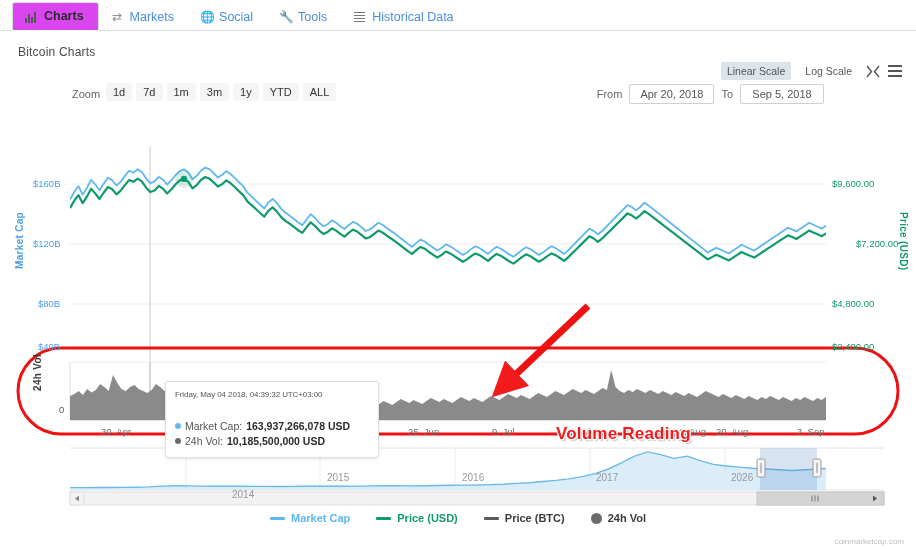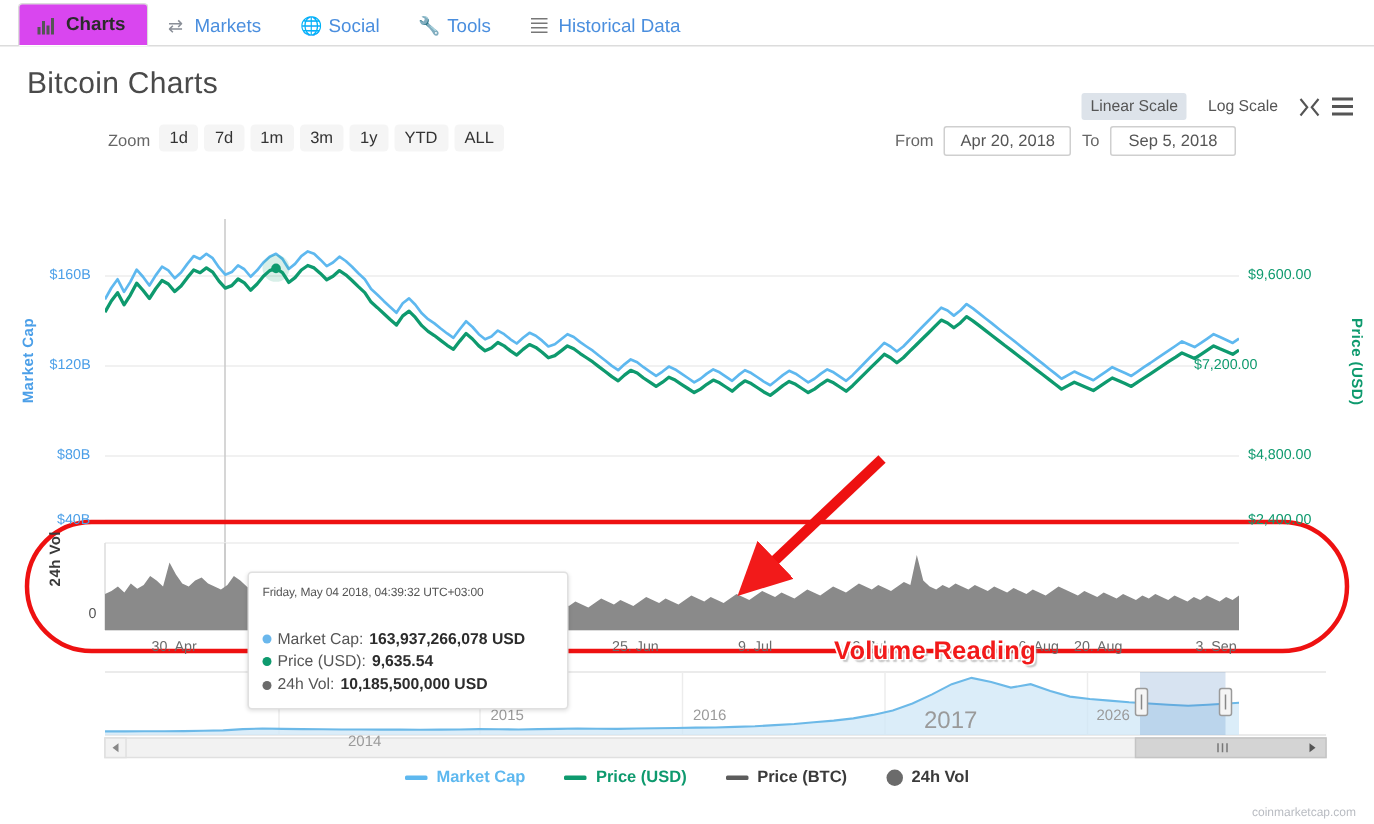--- a/index.html
+++ b/index.html
@@ -56,21 +56,21 @@
   .ic-doc i:nth-child(2){top:4px;}
   .ic-doc i:nth-child(3){top:7px;}
   .ic-doc i:nth-child(4){top:10px;}
 
   
   .titlerow{
     position:relative; height:44px;
     padding:14px 18px 0 18px;
   }
   .page-title{
-    font-size:20px; color:#4a4a4a; font-weight:normal;
+    font-size:12px; color:#4a4a4a; font-weight:normal;
     letter-spacing:.2px;
   }
   .ctrls{
     position:absolute; right:14px; top:62px;
     display:flex; align-items:center; gap:8px;
     font-size:10.5px; color:#555;padding-left:46px;
   }
   .scalebtn{ padding:3px 6px; border-radius:2px; }
   .scalebtn.sel{ background:#dde3ea; }
   .ic-expand, .ic-hamb{ width:14px; height:13px; position:relative; }
@@ -321,54 +321,49 @@
   <div class="axis-title at-price">Price (USD)</div>
   <div class="axis-title at-vol">24h Vol</div>
 
   <div class="ylab mc" style="left:33px;  top:42px;">$160B</div>
   <div class="ylab mc" style="left:33px;  top:102px;">$120B</div>
   <div class="ylab mc" style="left:38px;  top:162px;">$80B</div>
   <div class="ylab mc" style="left:38px;  top:205px;">$40B</div>
   <div class="ylab" style="left:59px; top:268px; color:#555;">0</div>
 
   <div class="ylab pr" style="left:832px; top:42px;">$9,600.00</div>
-  <div class="ylab pr" style="left:796px; top:102px;">$7,200.00</div>
+  <div class="ylab pr" style="left:856px; top:102px;">$7,200.00</div>
   <div class="ylab pr" style="left:832px; top:162px;">$4,800.00</div>
   <div class="ylab pr" style="left:832px; top:205px;">$2,400.00</div>
 
   <div class="xlab" style="left:101px; top:290px;">30. Apr</div>
   <div class="xlab" style="left:177px; top:290px;">14. May</div>
   <div class="xlab" style="left:254px; top:290px;">28. May</div>
   <div class="xlab" style="left:332px; top:290px;">11. Jun</div>
   <div class="xlab" style="left:408px; top:290px;">25. Jun</div>
   <div class="xlab" style="left:492px; top:290px;">9. Jul</div>
   <div class="xlab" style="left:563px; top:290px;">23. Jul</div>
   <div class="xlab" style="left:679px; top:290px;">6. Aug</div>
   <div class="xlab" style="left:716px; top:290px;">20. Aug</div>
   <div class="xlab" style="left:797px; top:290px;">3. Sep</div>
 
   <div class="xlab" style="left:192px; top:353px; color:#9a9a9a; font-size:10px;margin-left:40px;">2014</div>
   <div class="xlab" style="left:327px; top:336px; color:#9a9a9a; font-size:10px;">2015</div>
   <div class="xlab" style="left:462px; top:336px; color:#9a9a9a; font-size:10px;">2016</div>
-  <div class="xlab" style="left:616px; top:336px; color:#9a9a9a; font-size:16px;">2017</div>
+  <div class="xlab" style="left:596px; top:336px; color:#9a9a9a; font-size:10px;">2017</div>
   <div class="xlab" style="left:731px; top:336px; color:#9a9a9a; font-size:10px;">2026</div>
 
   <div class="tooltip">
     <div class="tt-time">Friday, May 04 2018, 04:39:32 UTC+03:00</div>
     <div class="tt-row">
       <span class="dot" style="background:#6ab7ec;"></span>
       <span>Market Cap:</span>
       <span class="tt-val">163,937,266,078 USD</span>
     </div>
     <div class="tt-row">
-      <span class="dot" style="background:#0e9a6e;"></span>
-      <span>Price (USD):</span>
-      <span class="tt-val">9,635.54</span>
-    </div>
-    <div class="tt-row">
       <span class="dot" style="background:#6b6b6b;"></span>
       <span>24h Vol:</span>
       <span class="tt-val">10,185,500,000 USD</span>
     </div>
   </div>
 
   <div class="anno-text">Volume Reading</div>
 </div>
 
 <div class="legend">

